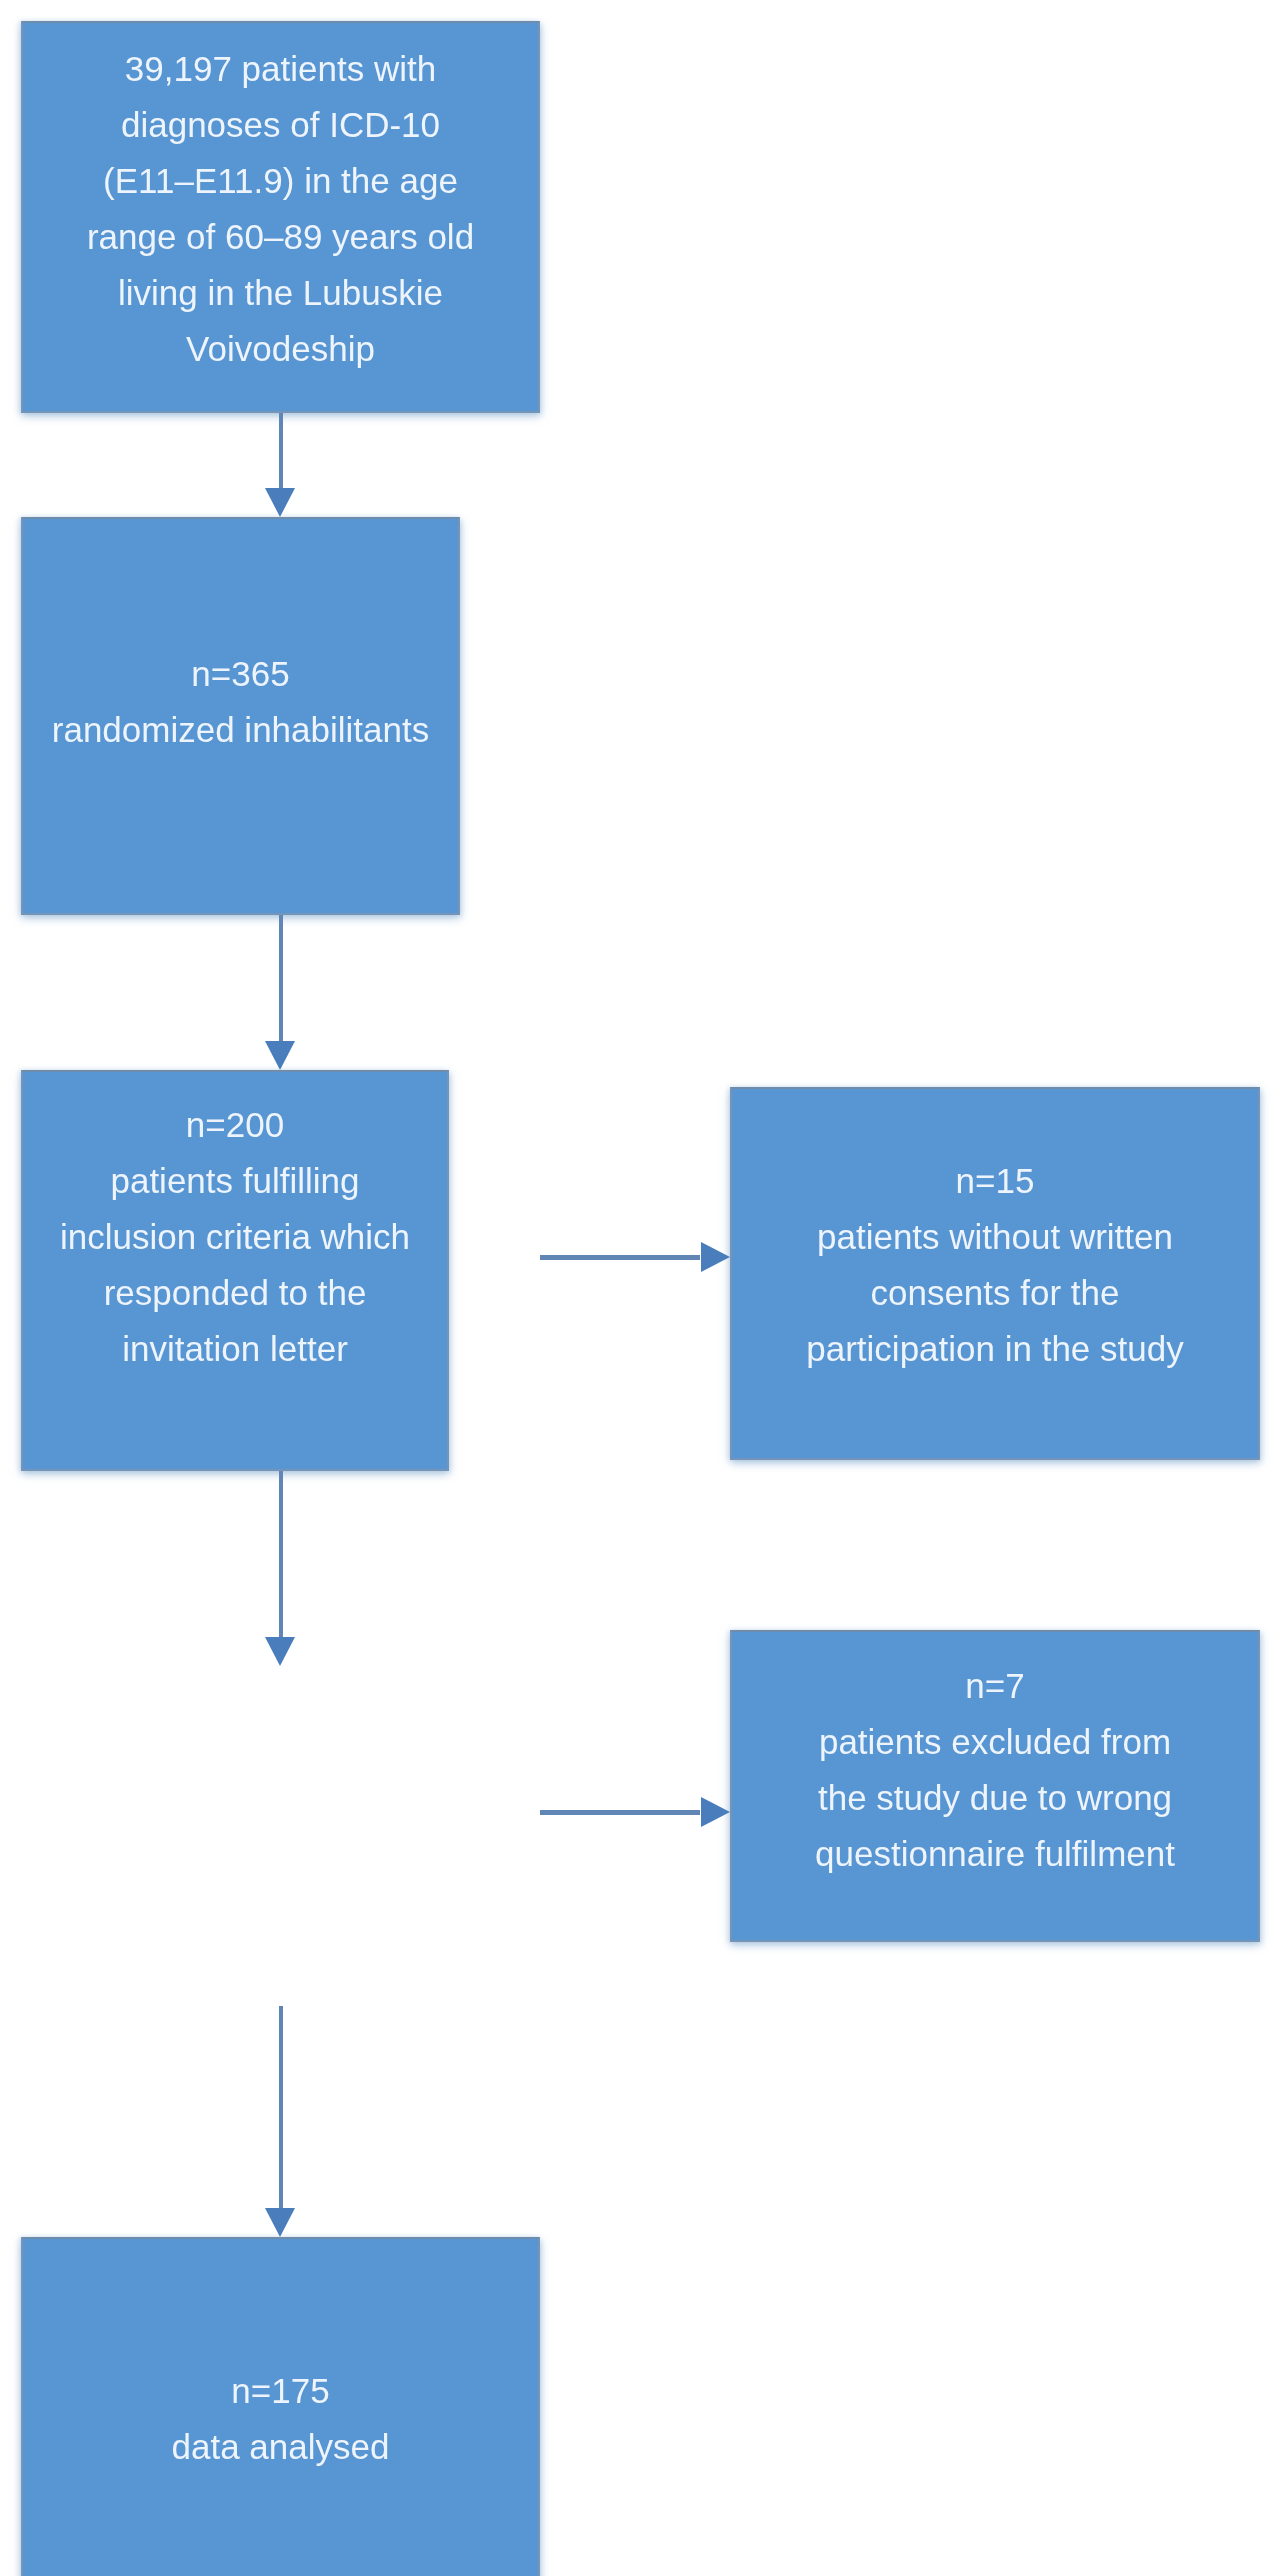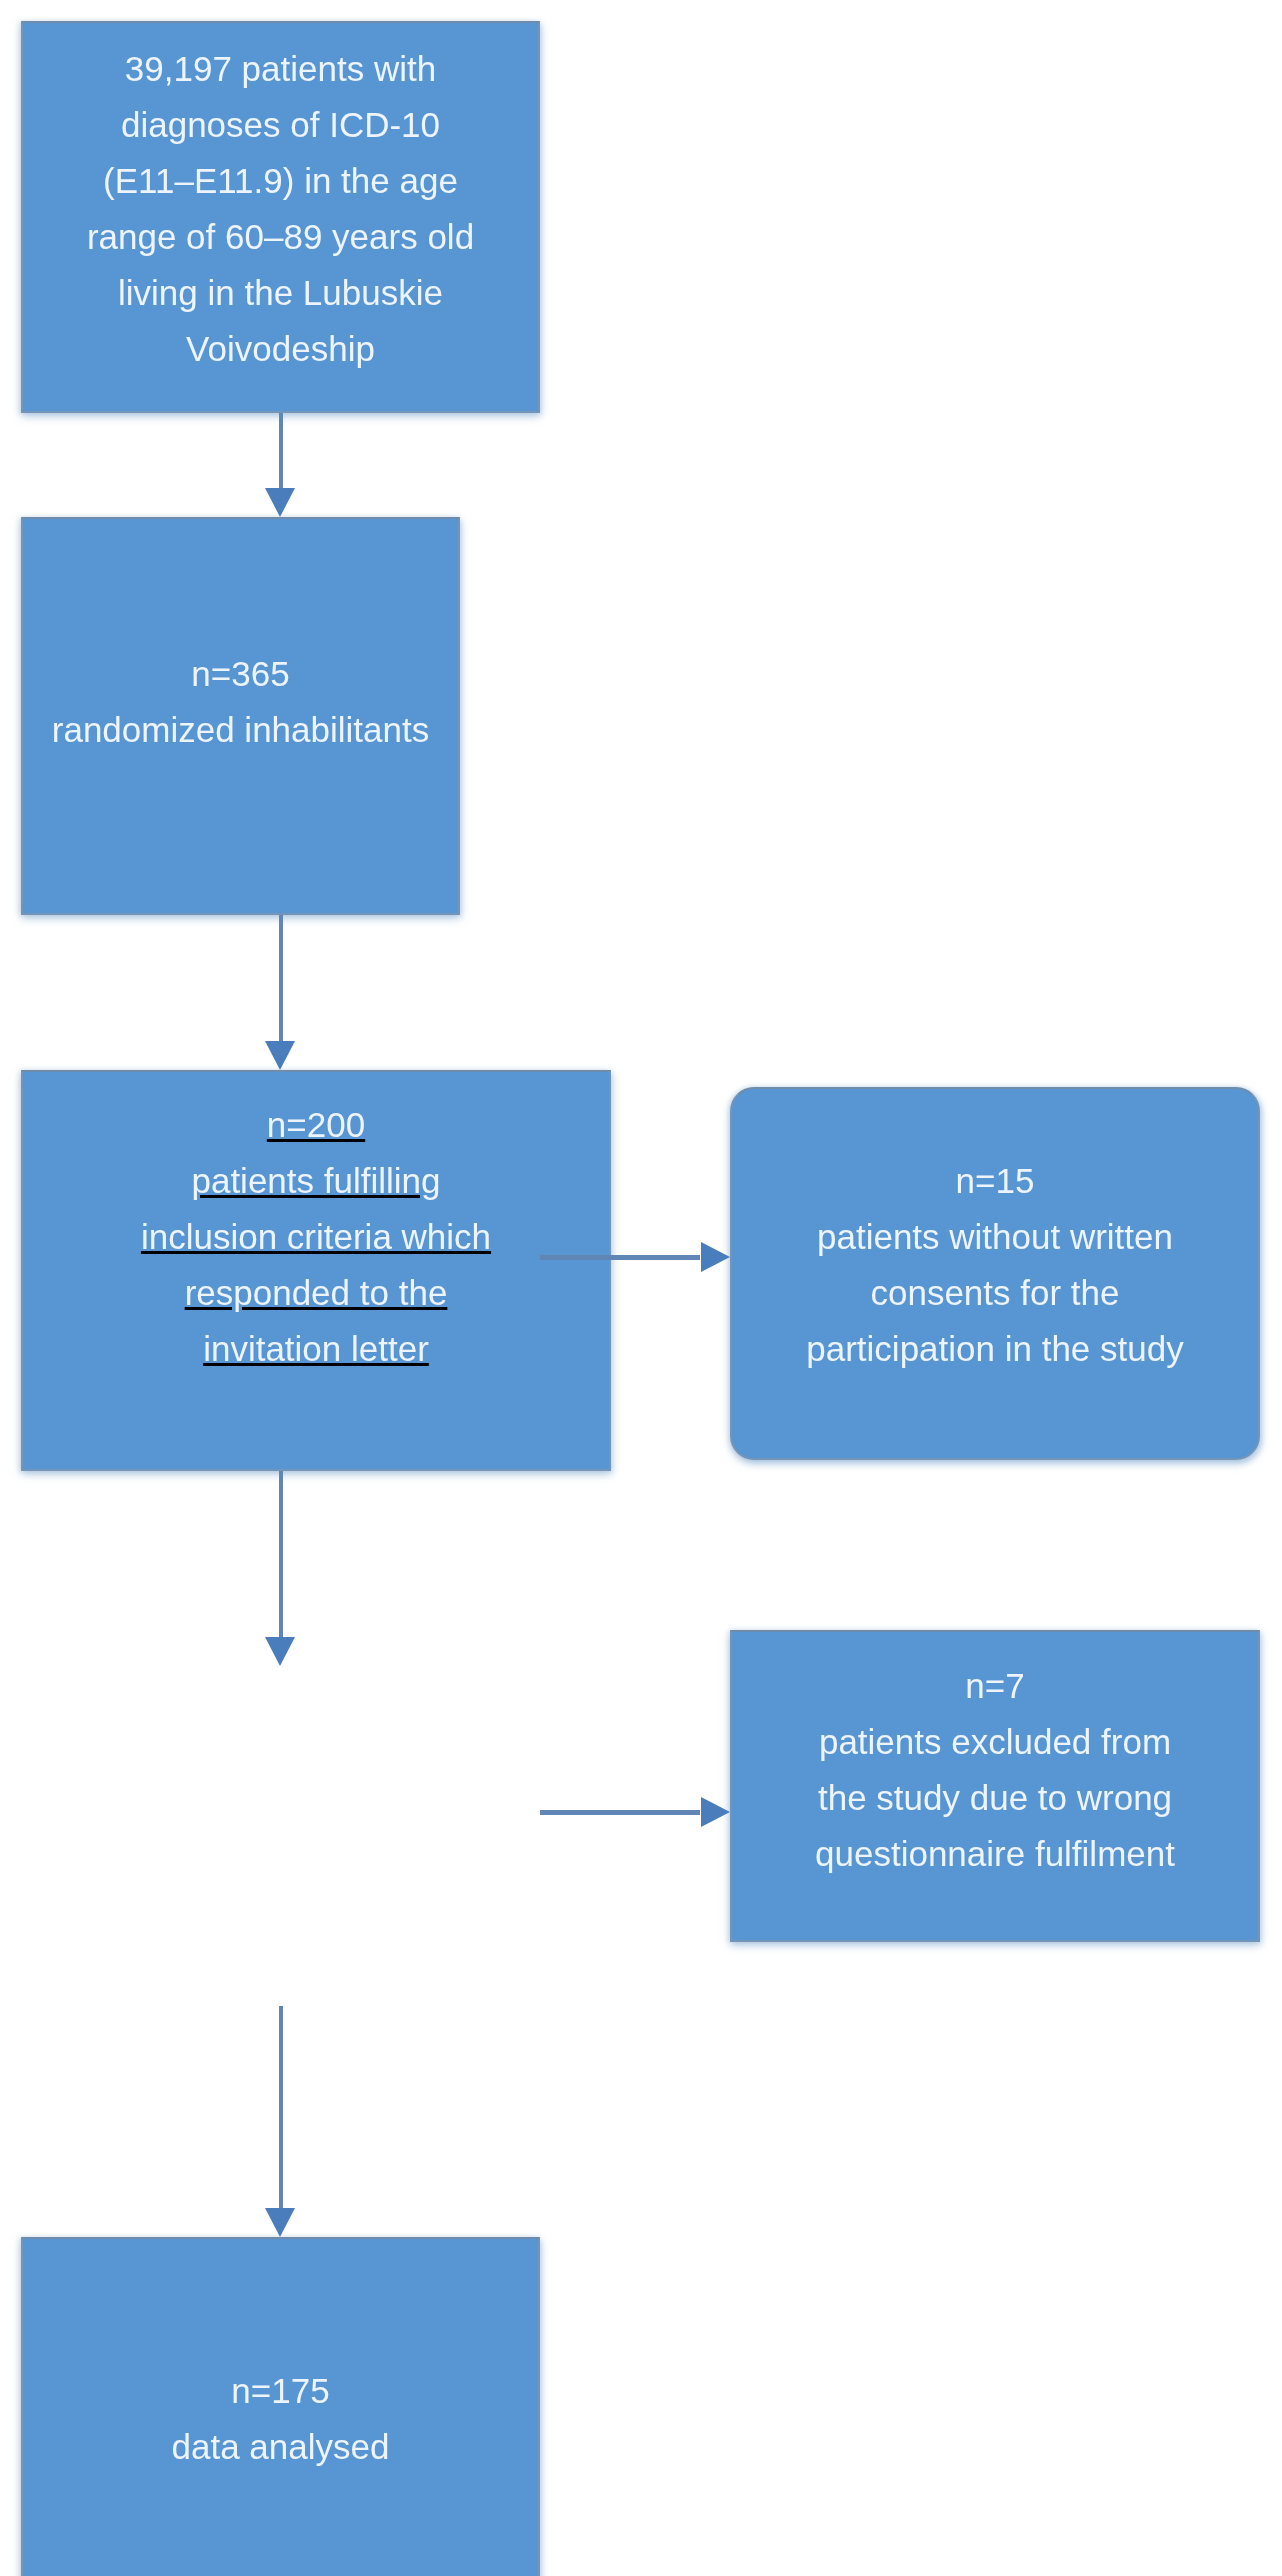--- a/index.html
+++ b/index.html
@@ -32,25 +32,25 @@
   .flow-text {
     color: #eef4fb;
     font-size: 35px;
     line-height: 56px;
     white-space: pre-line;
     width: 100%;
   }
   
   #box-population  { left: 21px;  top: 21px;   width: 519px; height: 392px; padding-bottom: 16.7px; }
   #box-randomized  { left: 21px;  top: 517px;  width: 439px; height: 398px; padding-bottom: 28px; }
-  #box-responded   { left: 21px;  top: 1070px; width: 590px; height: 401px; padding-bottom: 67px; text-decoration: underline; }
+  #box-responded   { left: 21px;  top: 1070px; width: 428px; height: 401px; padding-bottom: 67px; }
   #box-qualified   { left: 21px;  top: 1666px; width: 519px; height: 340px; padding-bottom: 39px; }
   #box-analysed    { left: 21px;  top: 2237px; width: 519px; height: 386px; padding-bottom: 22px; }
   
-  #box-no-consent  { left: 730px; top: 1087px; width: 530px; height: 373px; padding-bottom: 16.7px; border-radius: 24px; }
+  #box-no-consent  { left: 730px; top: 1087px; width: 530px; height: 373px; padding-bottom: 16.7px; }
   #box-excluded    { left: 730px; top: 1630px; width: 530px; height: 312px; padding-bottom: 33px; }
 
   
   .v-line {
     position: absolute;
     width: 3.9px;
     left: 279px;
     background: #5f86b4;
   }
   .v-head {

